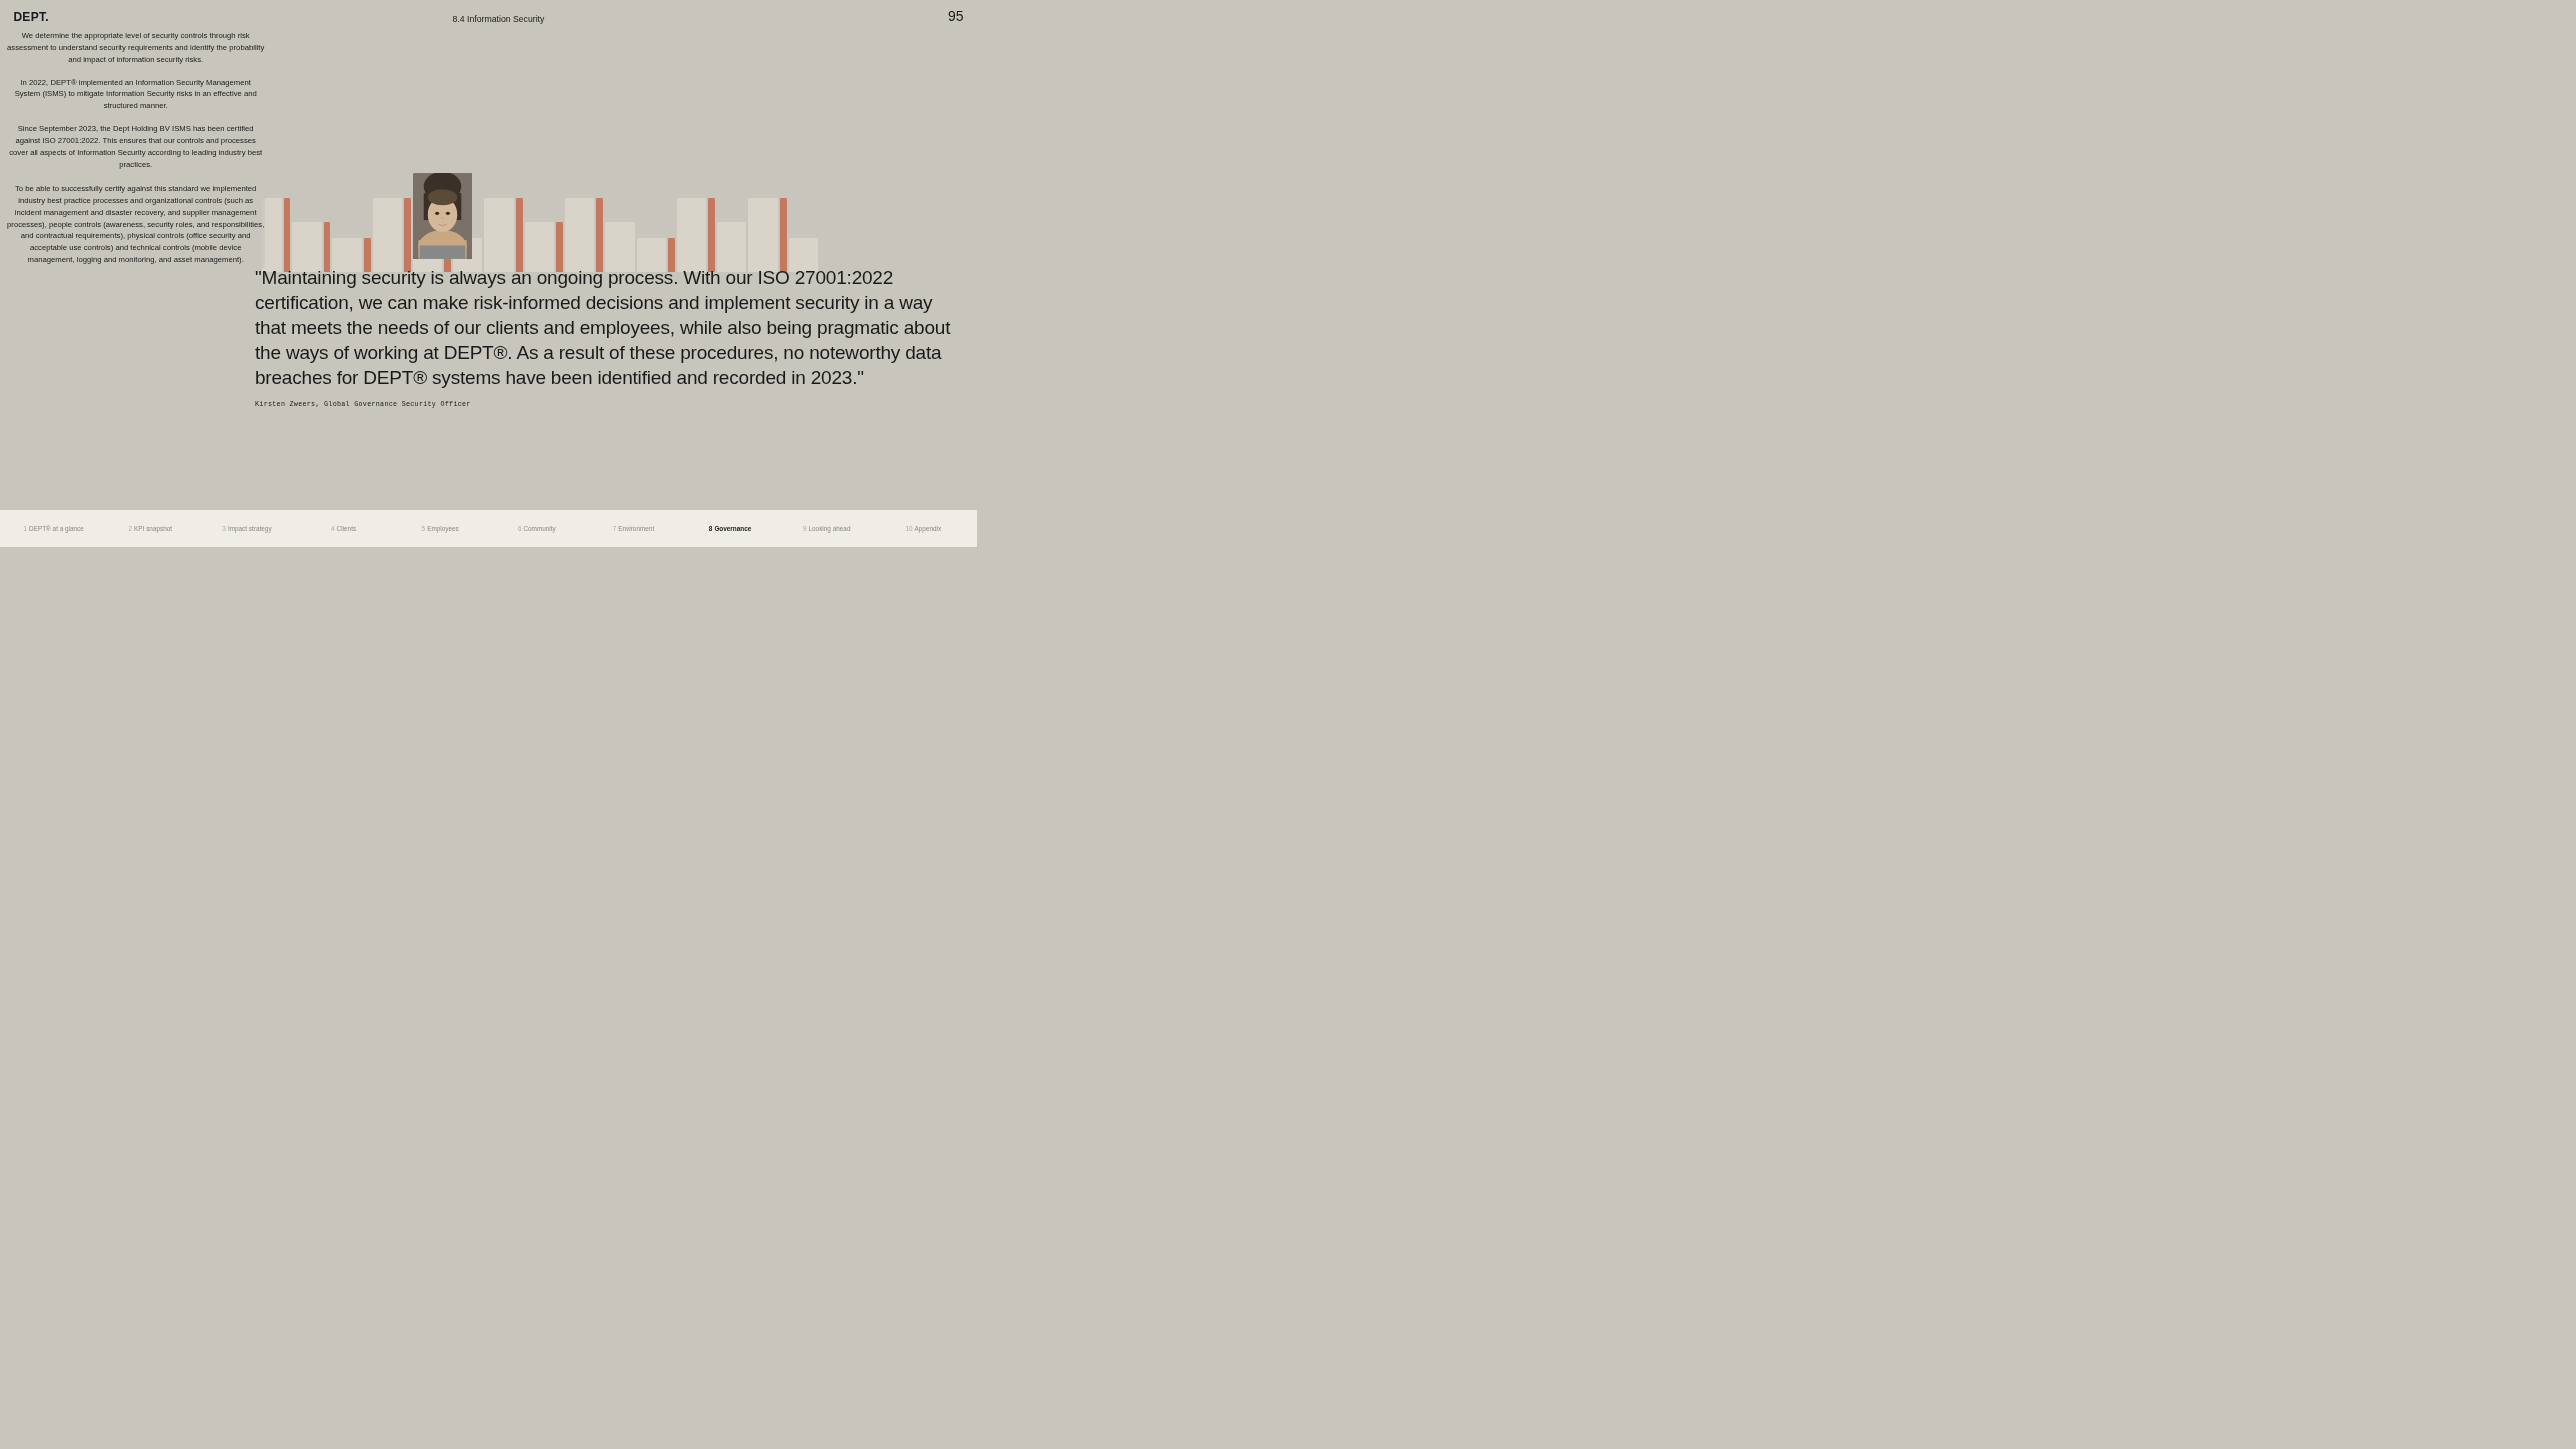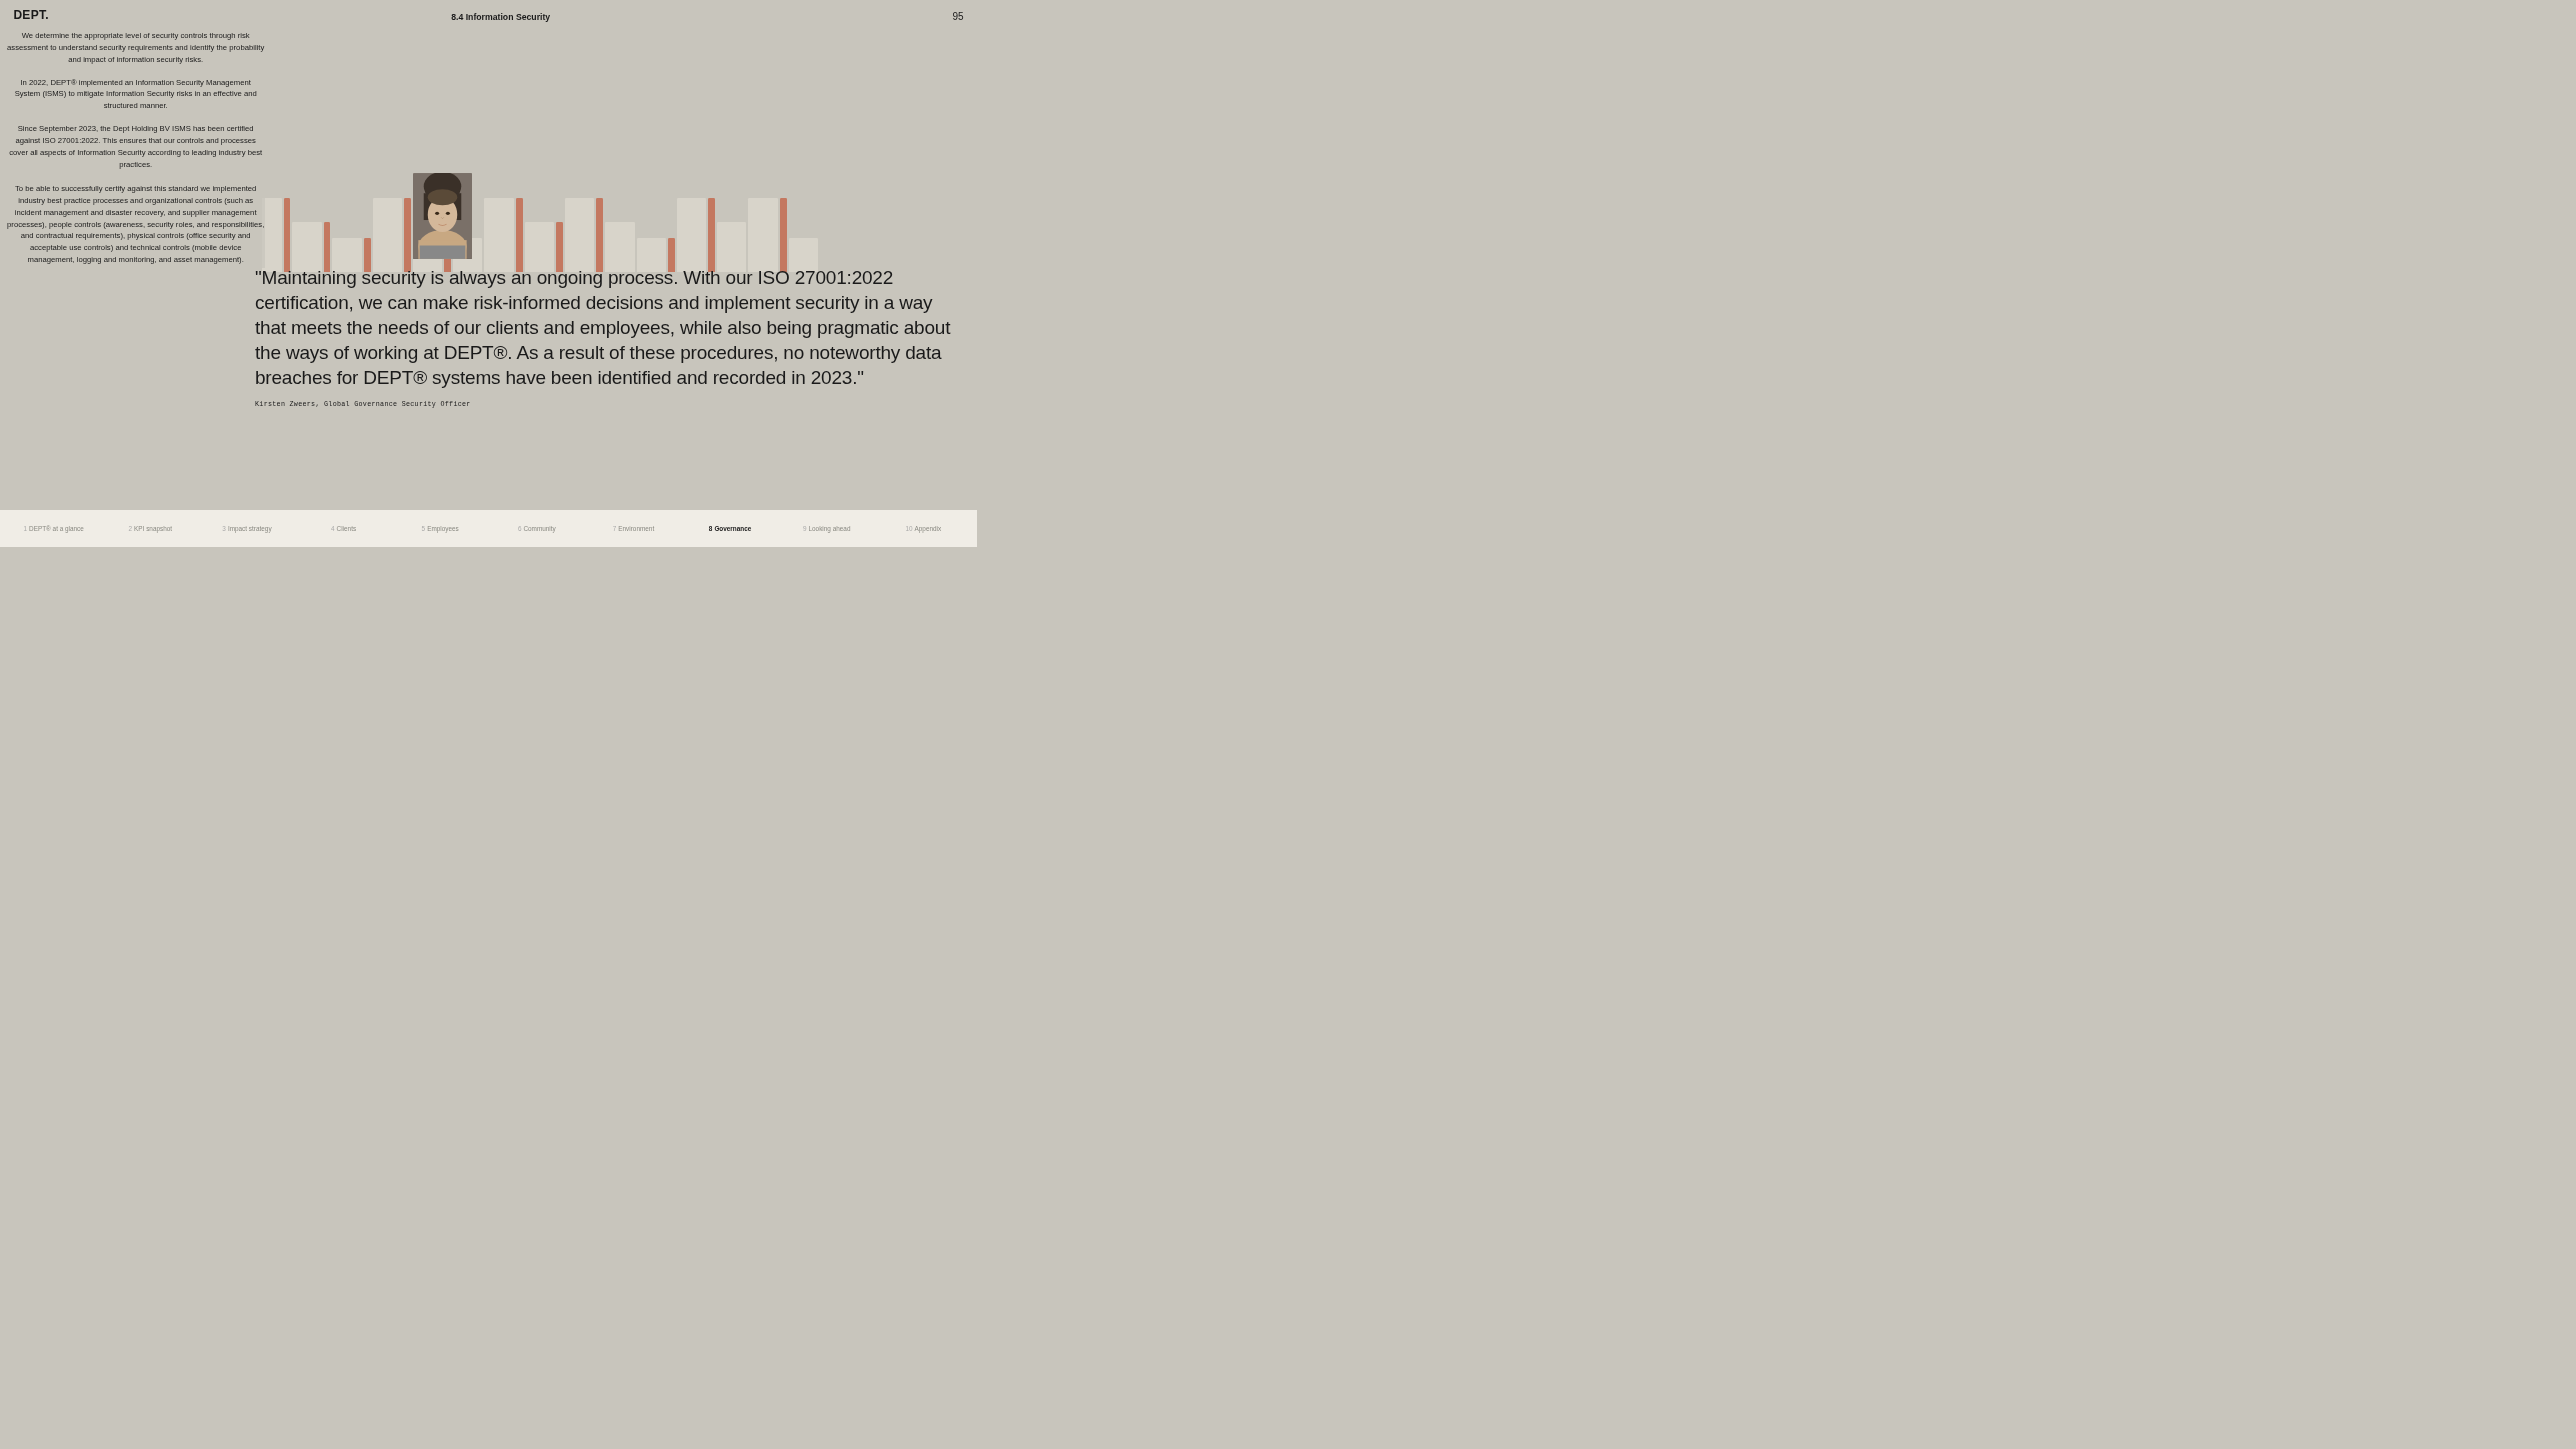--- a/index.html
+++ b/index.html
@@ -33,25 +33,25 @@
     .logo {
       font-size: 12px;
       font-weight: 700;
       color: #1a1a1a;
       letter-spacing: 0.3px;
     }
 
     .header-title {
       font-size: 8.7px;
       color: #1a1a1a;
-      font-weight: 700;
+      font-weight: 400;
     }
 
     .page-number {
-      font-size: 10px;
+      font-size: 14px;
       color: #1a1a1a;
       font-weight: 400;
     }
 
     
     .left-content {
       position: absolute;
       top: 30px;
       left: 6.7px;
       width: 258px;

